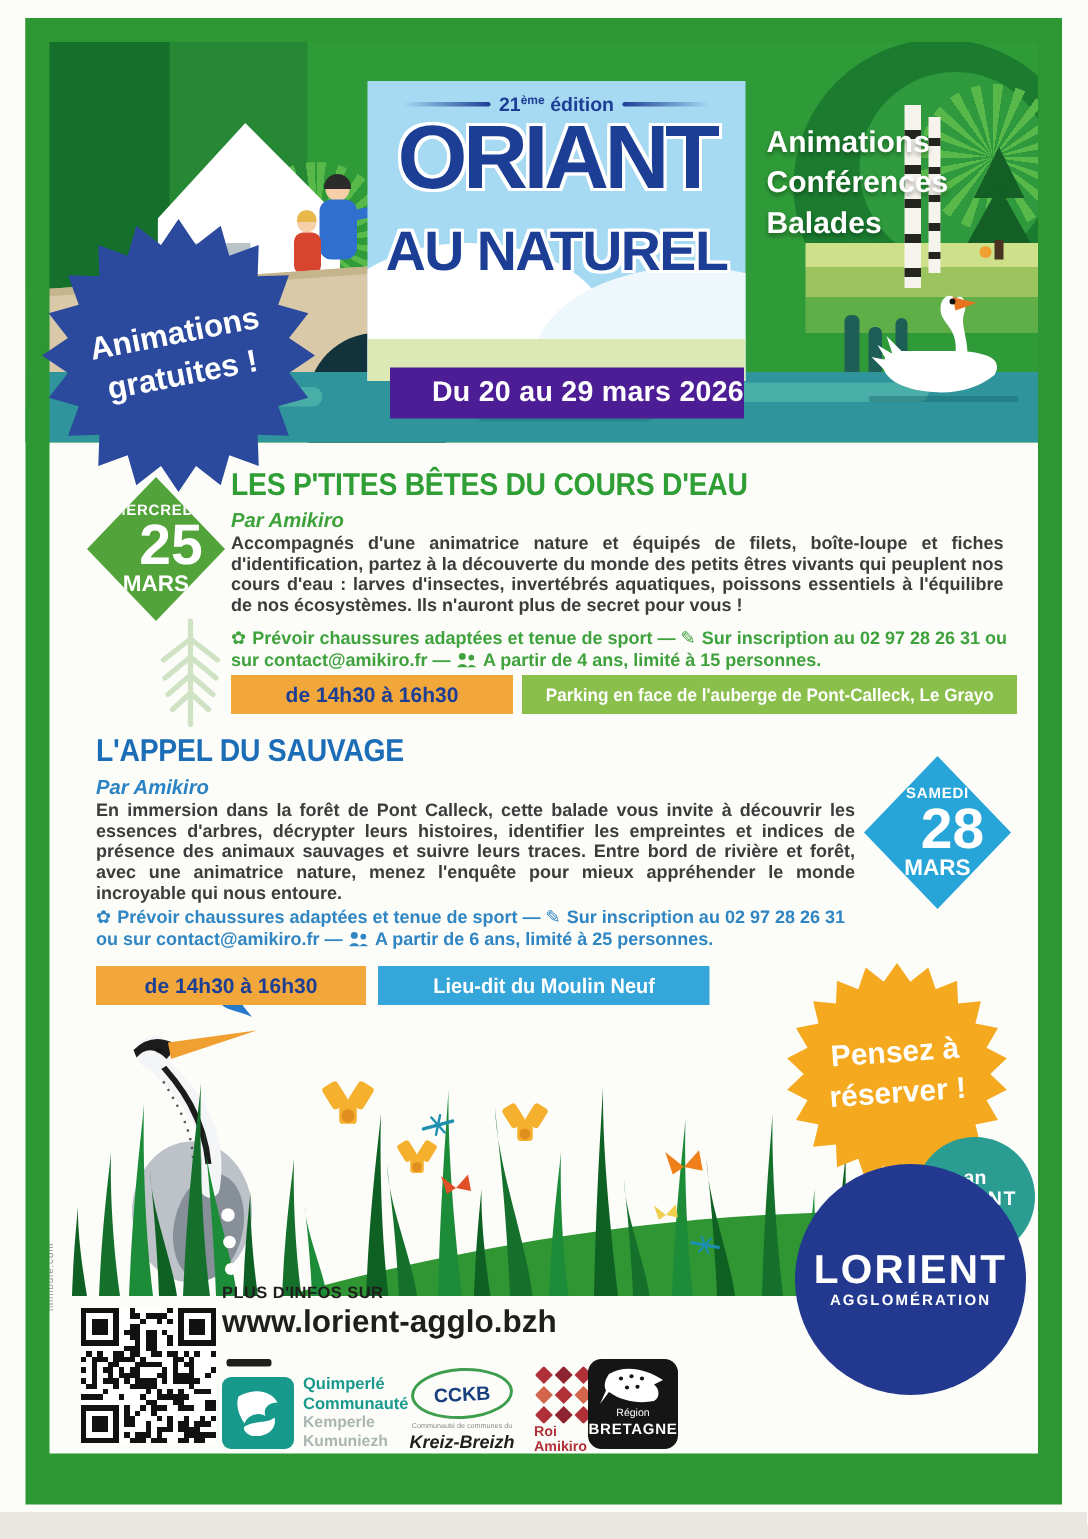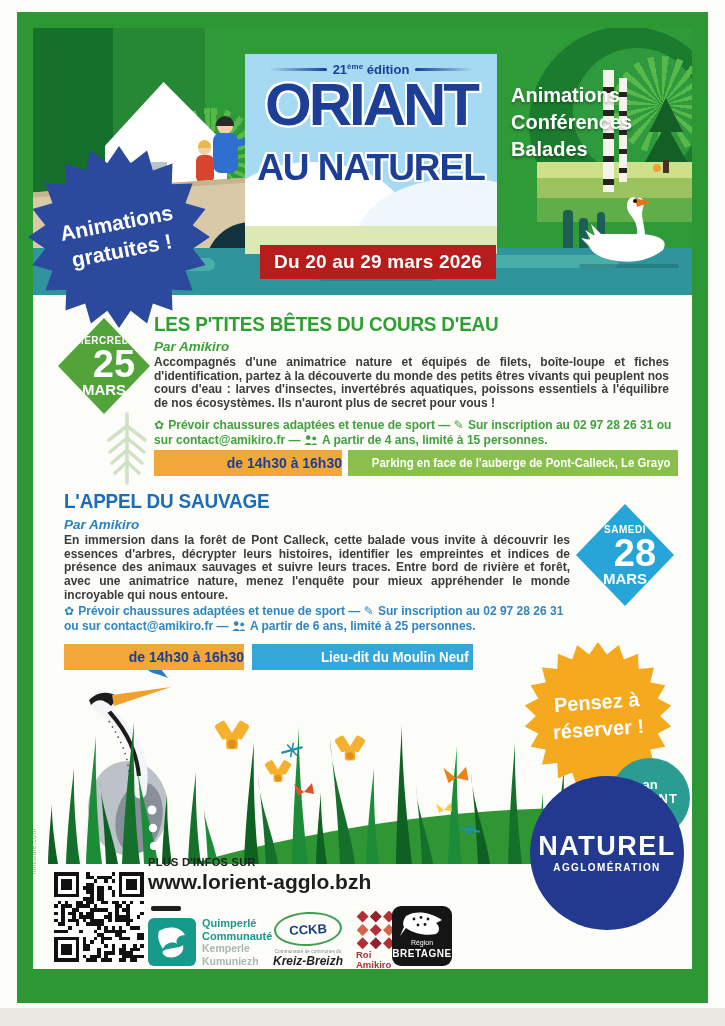--- a/index.html
+++ b/index.html
@@ -70,22 +70,22 @@
   .edition{left:0;top:8px;width:252px;display:flex;align-items:center;justify-content:center;gap:6px;
            color:#1c3e95;font-size:13px;font-weight:800;}
   .tapL{width:58px;height:3px;border-radius:2px;background:linear-gradient(to left,#1c3e95,rgba(28,62,149,0));}
   .tapR{width:58px;height:3px;border-radius:2px;background:linear-gradient(to right,#1c3e95,rgba(28,62,149,0));}
   .sup{vertical-align:super;font-size:8px;}
   .t-outline{color:#1c3e95;font-weight:900;text-align:center;width:252px;
      text-shadow:-2px -2px 0 #fff,2px -2px 0 #fff,-2px 2px 0 #fff,2px 2px 0 #fff,
                  -2px 0 0 #fff,2px 0 0 #fff,0 -2px 0 #fff,0 2px 0 #fff;}
   .title1{left:0;top:18px;font-size:60px;letter-spacing:-3px;line-height:66px;}
   .title2{left:0;top:92px;font-size:37px;letter-spacing:-1px;line-height:44px;}
-  .date-banner{left:243px;top:233px;width:236px;height:34px;background:#b91c1c;color:#ffffff;
-               font-size:19px;font-weight:900;text-align:center;line-height:34px;letter-spacing:.2px;z-index:4;}
+  .date-banner{left:243px;top:233px;width:236px;height:34px;background:#4c1d95;color:#ffffff;
+               font-size:19px;font-weight:900;text-align:right;line-height:34px;letter-spacing:.2px;z-index:4;}
   .categories{left:494px;top:70px;width:196px;color:#ffffff;font-size:20px;font-weight:900;
               line-height:27px;text-shadow:0 2px 3px rgba(0,0,0,.35);z-index:4;}
 
   
   .starburst{display:flex;align-items:center;justify-content:center;text-align:center;color:#fff;font-weight:900;}
   .badge-free{left:28px;top:146px;width:182px;height:182px;background:#2b4a9e;z-index:40;}
   .badge-free .txt{transform:rotate(-11deg);font-size:21px;line-height:28px;}
   .badge-reserve{left:524px;top:642px;width:148px;height:148px;background:#f5a91e;z-index:22;}
   .badge-reserve .txt{transform:rotate(-4deg);font-size:20px;line-height:27px;}
 
@@ -101,21 +101,21 @@
 
   .ev-title{font-weight:900;transform:scaleX(.9);transform-origin:left;white-space:nowrap;z-index:20;letter-spacing:-.2px;}
   .ev1-title{left:154px;top:312px;font-size:21px;color:#2f9f35;}
   .ev1-by{left:154px;top:339px;font-size:13.5px;font-weight:700;font-style:italic;color:#3ea23a;z-index:20;}
   .desc{font-size:12px;font-weight:700;line-height:13.7px;color:#3c3c3c;text-align:justify;z-index:20;}
   .ev1-desc{left:154px;top:356px;width:515px;}
   .info{font-size:12px;font-weight:700;line-height:14.5px;z-index:20;}
   .ev1-info{left:154px;top:418px;width:518px;color:#3fa23d;}
   .ico{font-family:"DejaVu Sans",sans-serif;font-style:normal;font-size:12px;}
   .ppl svg{vertical-align:-1px;}
-  .banner{height:26px;line-height:26px;text-align:right;font-weight:800;white-space:nowrap;z-index:20;}
+  .banner{height:26px;line-height:26px;text-align:center;font-weight:800;white-space:nowrap;z-index:20;}
   .time-banner{background:#f2a73b;color:#1c3e95;font-size:14px;font-weight:900;}
   .ev1-time{left:154px;top:450px;width:188px;}
   .ev1-loc{left:348px;top:450px;width:330px;background:#8abf4c;color:#ffffff;font-size:12px;}
   .ev1-loc span,.ev2-loc span{display:inline-block;transform:scaleX(.95);transform-origin:center;}
 
   .ev2-title{left:64px;top:489px;font-size:21px;color:#1a6db6;}
   .ev2-by{left:64px;top:517px;font-size:13.5px;font-weight:700;font-style:italic;color:#2b83c4;z-index:20;}
   .ev2-desc{left:64px;top:534px;width:506px;}
   .ev2-info{left:64px;top:604px;width:505px;color:#2f86c3;}
   .ev2-time{left:64px;top:644px;width:180px;}
@@ -383,21 +383,21 @@
       <div>Pensez à</div>
       <div>réserver !</div>
     </div>
   </div>
   <div class="abs anoriant">
     <div class="ao-1">an</div>
     <div class="ao-2">ORIANT</div>
     <div class="ao-3">TOLPAD</div>
   </div>
   <div class="abs lorient">
-    <div class="lo-name">NATUREL</div>
+    <div class="lo-name">LORIENT</div>
     <div class="lo-sub">AGGLOMÉRATION</div>
   </div>
 
   <svg id="qr" class="abs qr" viewBox="0 0 25 25" shape-rendering="crispEdges">
       <rect x="0" y="0" width="25" height="25" fill="#fff"></rect>
       <rect x="9" y="0" width="1" height="1" fill="#111"></rect>
       <rect x="16" y="0" width="1" height="1" fill="#111"></rect>
       <rect x="9" y="1" width="1" height="1" fill="#111"></rect>
       <rect x="10" y="1" width="1" height="1" fill="#111"></rect>
       <rect x="12" y="1" width="1" height="1" fill="#111"></rect>

